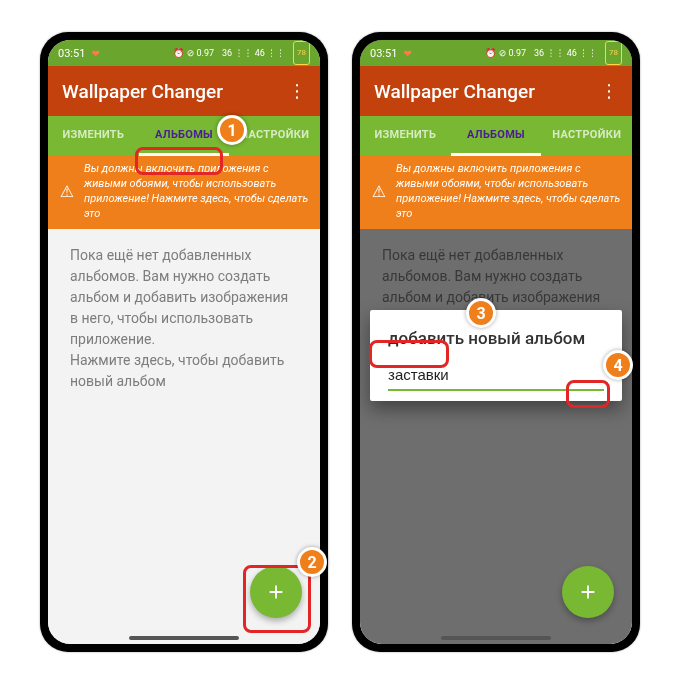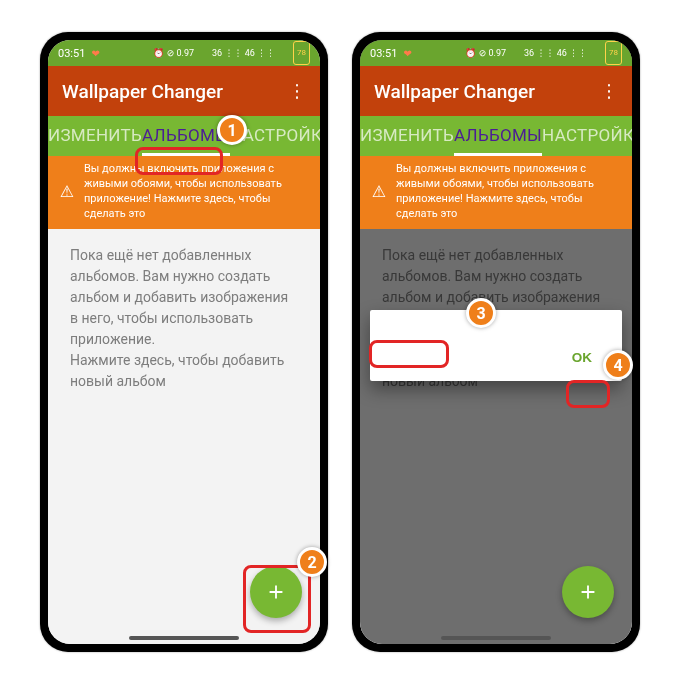--- a/index.html
+++ b/index.html
@@ -39,21 +39,21 @@
     height: 26px;
     background: #6aa52e;
     color:#fff;
     font-size:11px;
     display:flex; align-items:center;
     padding:0 10px;
     justify-content: space-between;
     position:relative; z-index:7;
   }
   .statusbar .sb-left { display:flex; align-items:center; gap:4px;}
-  .statusbar .sb-right { display:flex; align-items:center; gap:18px; font-size:9px;}
+  .statusbar .sb-right { display:flex; align-items:center; gap:8px; font-size:9px;}
   .sb-right span { line-height:1; }
   .sb-heart { color:#ff7a4a; font-size:10px; margin-left:2px;}
   .battery {
     display:inline-flex; align-items:center;
     border:1px solid #ffd24a; border-radius:3px;
     padding:0 3px; height:24px; font-size:8px; color:#ffd24a;
   }
   
   .appbar {
     background:#c2410c;
@@ -69,39 +69,39 @@
   .tabs {
     background:#78b833;
     display:flex;
     height:40px;
     z-index:7; position:relative;
   }
   .tab {
     flex:1;
     display:flex; align-items:center; justify-content:center;
     color:rgba(255,255,255,.7);
-    font-size:17px; font-weight:400;
+    font-size:11px; font-weight:700;
     letter-spacing:.3px;
     border-bottom:3px solid transparent;
   }
   .tab.active { color:#4c1d95; border-bottom-color:#fff; }
   
   .warning {
     background:#ef7f1a;
     color:#fff;
     display:flex; align-items:center;
     font-size:11px; line-height:1.35;
     padding:6px 10px 8px 8px;
     z-index:7; position:relative;
   }
   .warning .icon {
     width:22px; font-size:16px; text-align:center;
     flex-shrink:0;
   }
-  .warning .txt { flex:1; padding-left:6px; }
+  .warning .txt { flex:1; padding-left:6px;font-style:italic; }
   
   .content {
     flex:1;
     padding:16px 22px;
     color:#7d7d7d;
     font-size:14px; line-height:1.5;
     background:#f3f3f3;
     z-index:4; position:relative;
   }
   
@@ -251,23 +251,22 @@
 Нажмите здесь, чтобы добавить новый альбом</span>
     </div>
 
     <div class="fab">
       <svg viewBox="0 0 24 24">
           <path fill="#fff" d="M11 5h2v6h6v2h-6v6h-2v-6H5v-2h6z"></path>
         </svg>
     </div>
 
     <div class="dialog">
-      <div class="dialog-actions">
-        <button class="dialog-ok">OK</button>
-      </div>
+      <div class="dialog-title">добавить новый альбом</div>
+      <input class="dialog-input" value="заставки" style="">
     </div>
 
     <div class="navpill"></div>
   </div>
 </div>
 
 <div class="callout-box" style="left:135px; top:147px; width:88px; height:28px;"></div>
 <div class="callout-badge" style="left:217px; top:115px;">1</div>
 
 <div class="callout-box" style="left:243px; top:565px; width:68px; height:68px;"></div>

